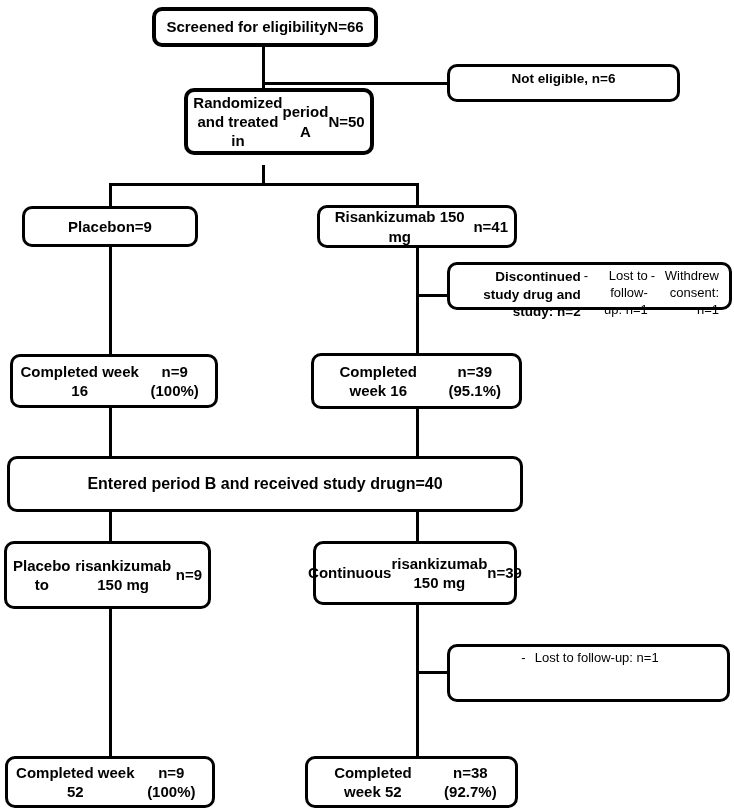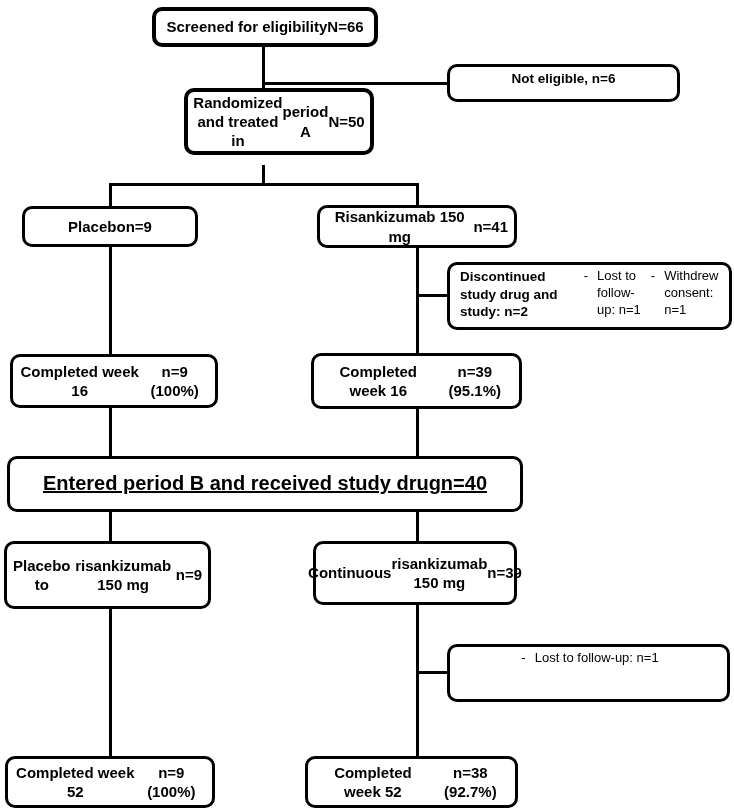--- a/index.html
+++ b/index.html
@@ -21,21 +21,21 @@
     flex-direction: row;
     align-items: center;
     justify-content: center;
     text-align: center;
     font-weight: bold;
     font-size: 15px;
     line-height: 1.28;
     padding: 2px 6px;
   }
   .box.thick { border-width: 4px; }
-  .box.wide  { font-size: 20px; text-decoration: underline; }
+  .box.wide  { font-size: 16px; }
   .side-box {
     align-items: flex-start;
     justify-content: center;
     text-align: left;
     padding: 3px 10px;
     font-size: 13.5px;
     line-height: 1.3;
   }
   .bullet-row {
     display: flex;
@@ -86,21 +86,21 @@
   <div class="box" style="left:22px; top:206px; width:176px; height:41px;">
     <span>Placebo</span>
     <span>n=9</span>
   </div>
 
   <div class="box" style="left:317px; top:205px; width:200px; height:43px;">
     <span>Risankizumab 150 mg</span>
     <span>n=41</span>
   </div>
 
-  <div class="box side-box" style="left:447px; top:262px; width:285px; height:68px;">
+  <div class="box side-box" style="left:447px; top:262px; width:285px; height:48px;text-align:right;">
     <span>Discontinued study drug and study: n=2</span>
     <span class="bullet-row">
       <span>-</span>
       <span>Lost to follow-up: n=1</span>
     </span>
     <span class="bullet-row">
       <span>-</span>
       <span>Withdrew consent: n=1</span>
     </span>
   </div>

